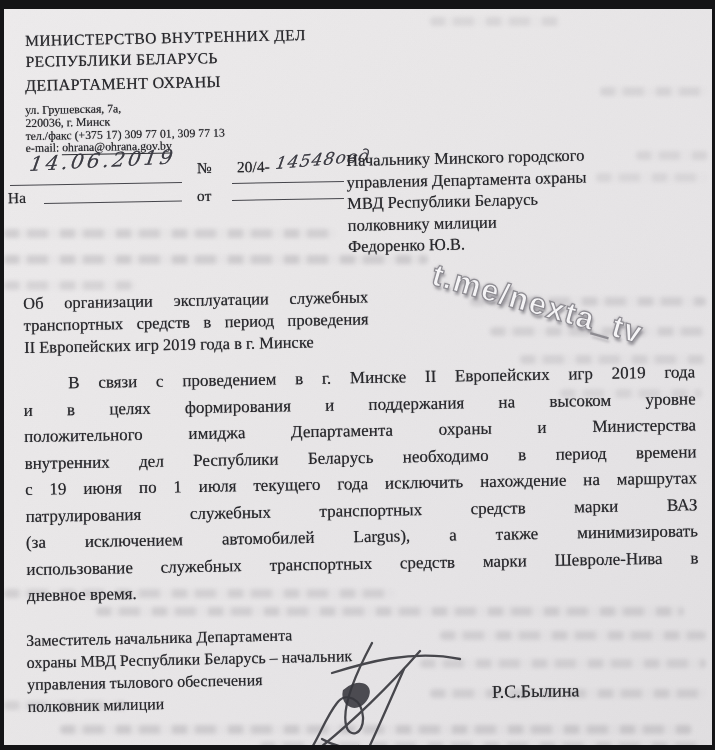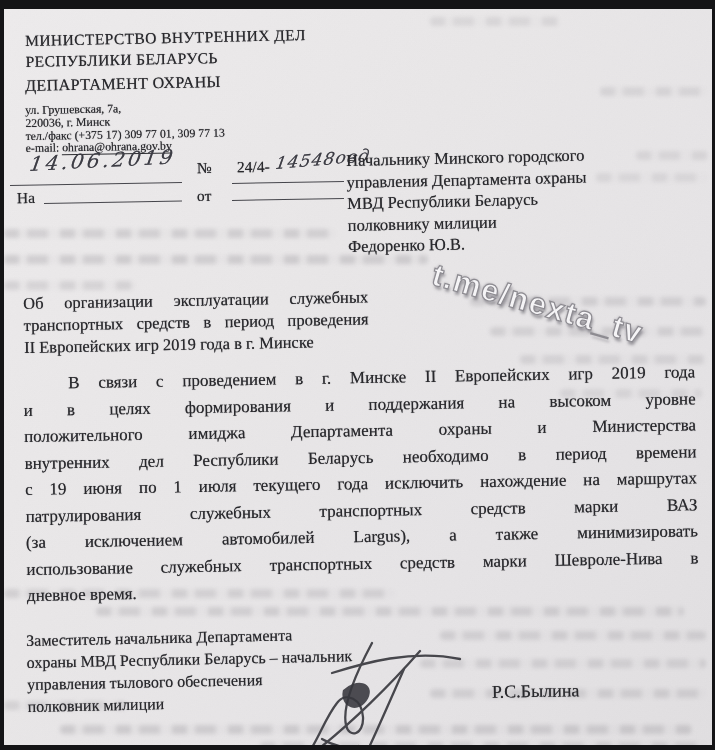--- a/index.html
+++ b/index.html
@@ -96,24 +96,24 @@
     <div class="abs ink addr" style="left:21px;top:95px">
       <div>ул. Грушевская, 7а,</div>
       <div>220036, г. Минск</div>
       <div>тел./факс (+375 17) 309 77 01, 309 77 13</div>
       <div><span>e-mail:</span> <span class="em">ohrana@ohrana.gov.by</span></div>
     </div>
 
     <div class="abs hand hw-date" style="left:24px;top:143px">14.06.2019</div>
     <div class="abs rule" style="left:6px;top:160px;width:172px;height:16px"></div>
     <div class="abs ink ref-label" style="left:193px;top:150px">№</div>
-    <div class="abs ink ref-label" style="left:233px;top:149px">24/4-</div>
+    <div class="abs ink ref-label" style="left:233px;top:149px">20/4-</div>
     <div class="abs hand hw-num" style="left:270px;top:144px">14548овд</div>
     <div class="abs rule" style="left:228px;top:158px;width:112px;height:16px"></div>
-    <div class="abs ink ref-label" style="left:13px;top:180px">На</div>
+    <div class="abs ink ref-label" style="left:4px;top:180px">На</div>
     <div class="abs rule" style="left:40px;top:178px;width:138px;height:16px"></div>
     <div class="abs ink ref-label" style="left:193px;top:178px">от</div>
     <div class="abs rule" style="left:228px;top:175px;width:112px;height:16px"></div>
 
     <div class="abs ink recipient" style="left:342px;top:141px">
       <div>Начальнику Минского городского</div>
       <div>управления Департамента охраны</div>
       <div>МВД Республики Беларусь</div>
       <div>полковнику милиции</div>
       <div>Федоренко Ю.В.</div>

